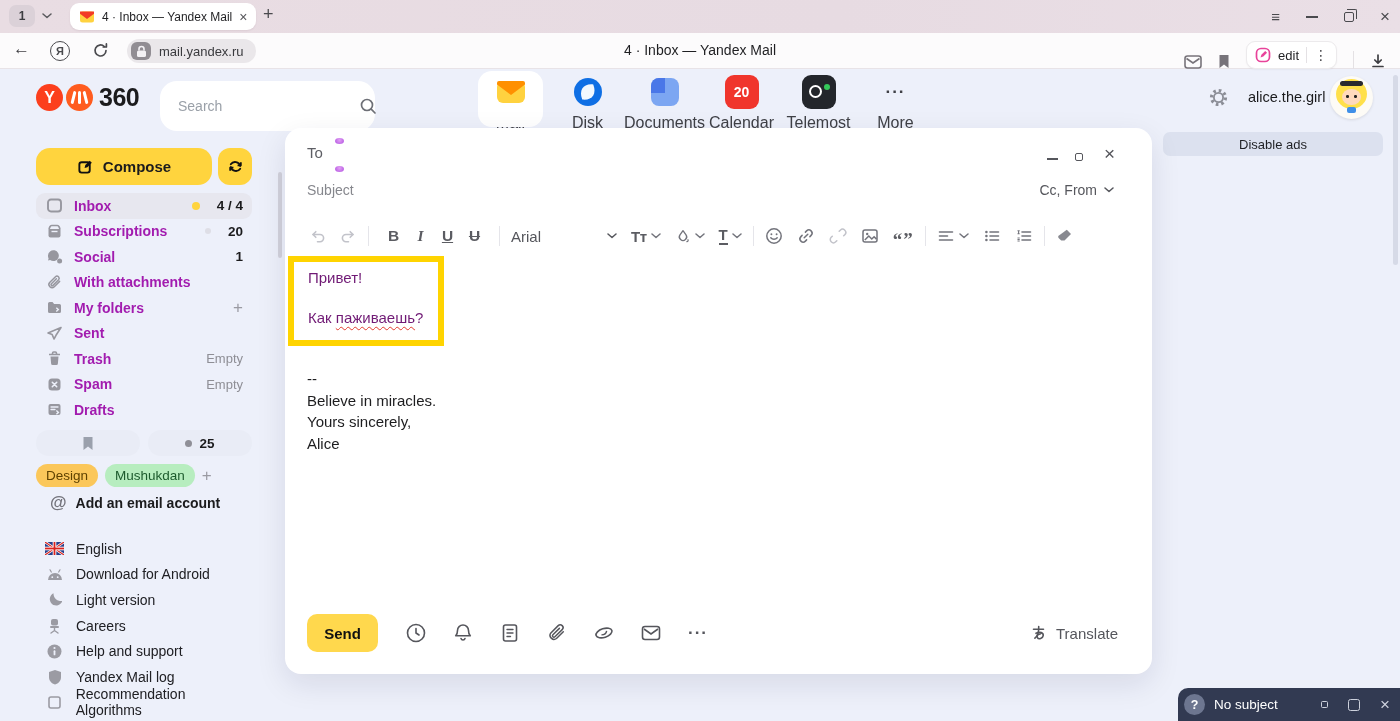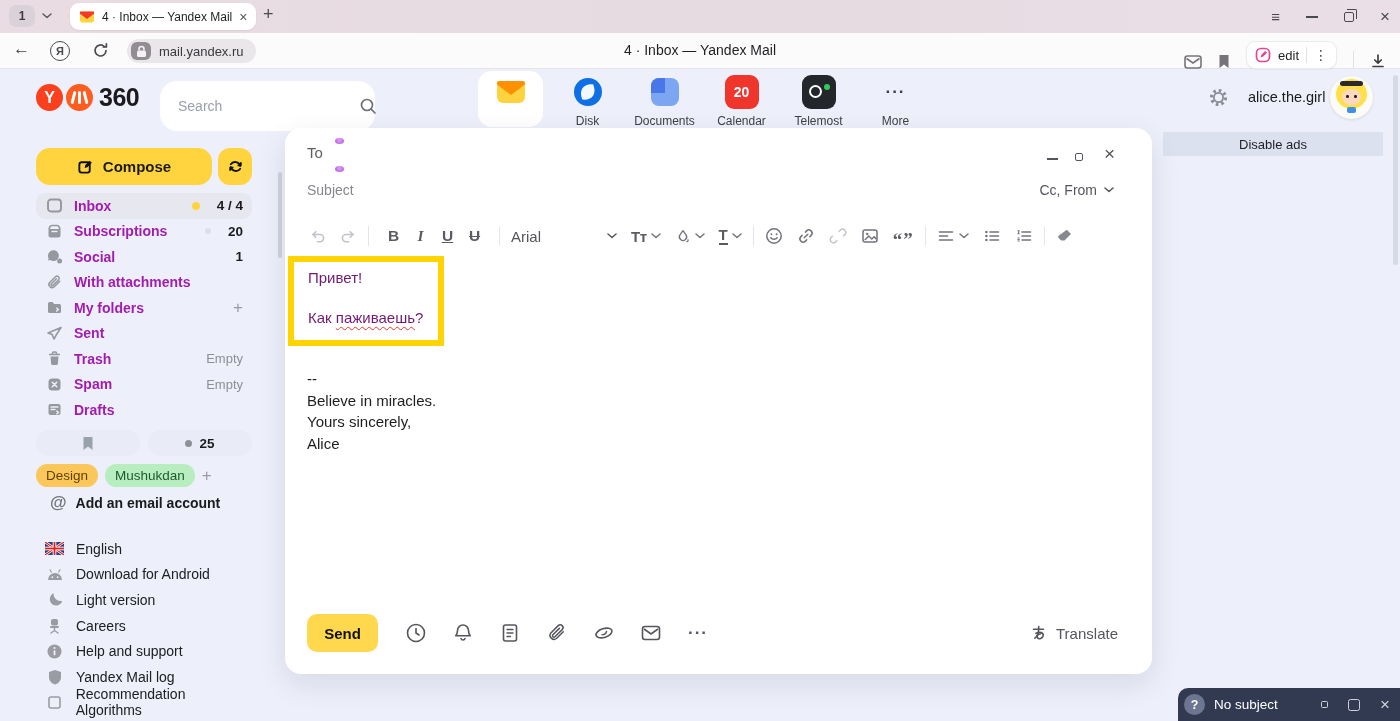--- a/index.html
+++ b/index.html
@@ -63,21 +63,21 @@
   .logo .t360 { font-size:25px; font-weight:800; letter-spacing:-.5px; margin-left:3px; }
   .search { position:absolute; left:160px; top:12px; width:215px; height:50px; background:#fff; border-radius:17px;
             display:flex; align-items:center; padding:0 14px 0 18px; }
   .search input { border:none; outline:none; flex:1; font-size:14px; color:#1b1b1d; background:transparent;
                   font-family:inherit; }
   .search input::placeholder { color:#9aa0a8; }
   .search .mag { color:#6d6f76; }
 
   .apps { position:absolute; left:472px; top:2px; display:flex; }
   .apptile { width:77px; display:flex; flex-direction:column; align-items:center; padding-top:4px; position:relative; }
-  .apptile .lbl { font-size:12px; color:#3f4046; margin-top:5px; }
+  .apptile .lbl { font-size:16px; color:#3f4046; margin-top:5px; }
   .apptile.active::before { content:""; position:absolute; left:6px; top:0; width:65px; height:56px;
                             background:#fff; border-radius:14px; }
   .appic { width:34px; height:34px; position:relative; z-index:1; }
   .cal-badge { width:34px; height:34px; border-radius:9px; background:#f0352c; color:#fff; font-weight:700;
                font-size:14px; display:flex; align-items:center; justify-content:center; }
   .telemost { width:34px; height:34px; border-radius:9px; background:#23262b; position:relative; }
   .telemost .ring { position:absolute; left:7px; top:10px; width:13px; height:13px; border:2.4px solid #fff; border-radius:50%; }
   .telemost .dot { position:absolute; right:6px; top:9px; width:6px; height:6px; border-radius:50%; background:#34c85a; }
   .more-dots { width:34px; height:34px; display:flex; align-items:center; justify-content:center;
                font-size:17px; font-weight:700; color:#3f4046; letter-spacing:1px; }
@@ -87,21 +87,21 @@
   .avatar { position:absolute; left:1330px; top:7px; width:43px; height:43px; border-radius:50%;
             background:#fdfbf6; overflow:hidden; box-shadow:0 1px 3px rgba(0,0,0,.1); }
   .avatar .hair { position:absolute; left:6px; top:3px; width:31px; height:30px; background:#ffe04a; border-radius:50%; }
   .avatar .band { position:absolute; left:10px; top:5px; width:23px; height:5px; background:#2a2a2e; border-radius:3px; }
   .avatar .face { position:absolute; left:12px; top:13px; width:19px; height:16px; background:#ffd9bd; border-radius:50%; }
   .avatar .eye { position:absolute; top:19px; width:2.5px; height:2.5px; border-radius:50%; background:#222; }
   .avatar .eye.l { left:16px; } .avatar .eye.r { left:24px; }
   .avatar .bow { position:absolute; left:17px; top:31px; width:9px; height:6px; background:#3f8fe8; border-radius:2px; }
 
   .disable-ads { position:absolute; left:1163px; top:132px; width:220px; height:24px; background:#dce1ef;
-                 border-radius:0; display:flex; align-items:center; justify-content:center;
+                 border-radius:7px; display:flex; align-items:center; justify-content:center;
                  font-size:13px; color:#1f2024; }
 
   
   .sidebar { position:absolute; left:36px; top:148px; width:216px; }
   .compose-btn { position:absolute; left:0; top:0; width:176px; height:37px; background:#ffd43e; border-radius:14px;
                  display:flex; align-items:center; justify-content:center; gap:9px; font-size:15px; font-weight:700; }
   .refresh-btn { position:absolute; left:182px; top:0; width:34px; height:37px; background:#ffd43e; border-radius:12px;
                  display:flex; align-items:center; justify-content:center; }
   .folders { position:absolute; left:0; top:45px; width:216px; }
   .frow { height:25.5px; display:flex; align-items:center; padding:0 9px 0 10px; gap:11px; position:relative;

